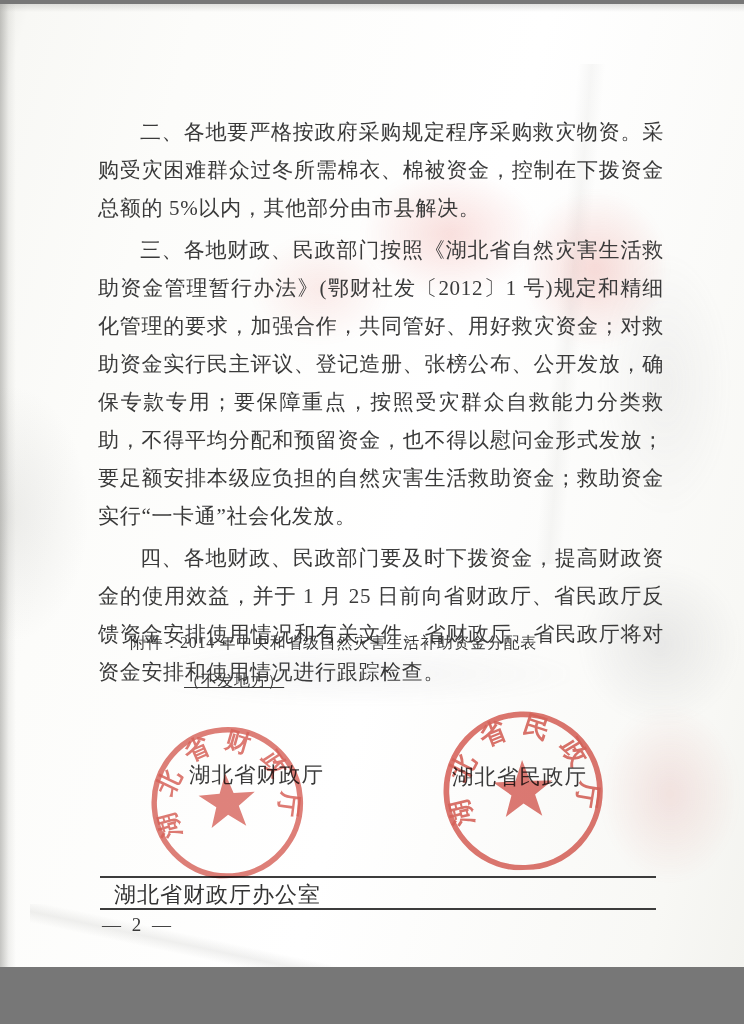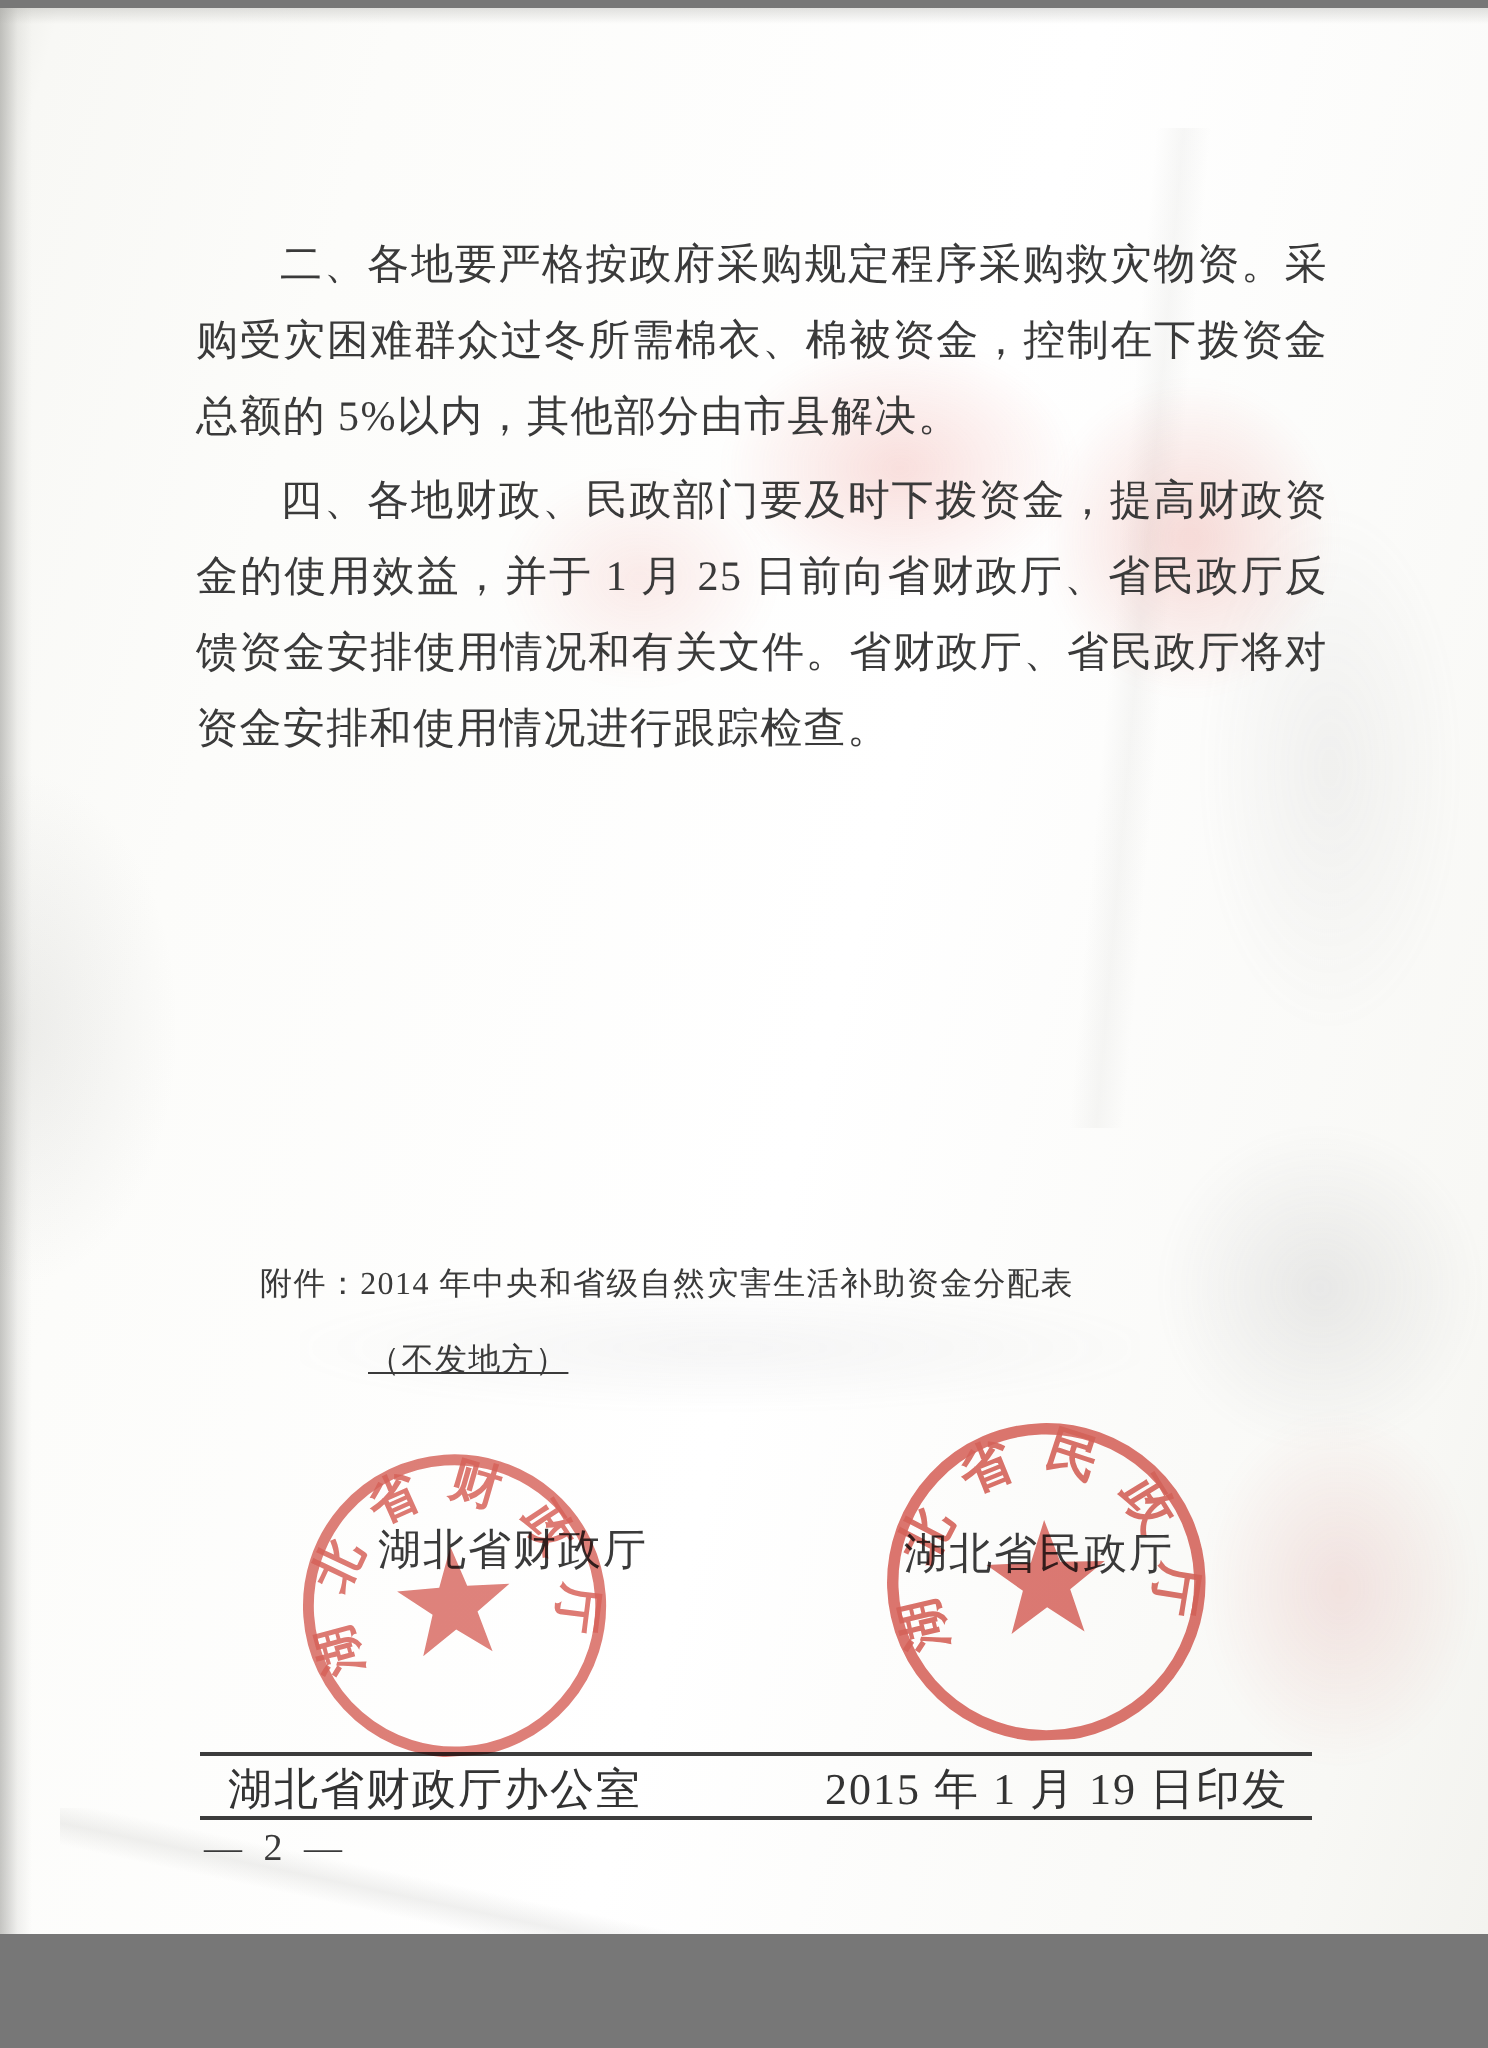--- a/index.html
+++ b/index.html
@@ -84,20 +84,21 @@
   <div class="ghost ghost-red1"></div>
   <div class="ghost ghost-red2"></div>
   <div class="ghost ghost-red3"></div>
   <div class="ghost ghost-red4"></div>
   <div class="ghost ghost-gray1"></div>
   <div class="ghost ghost-gray2"></div>
   <div class="ghost ghost-gray3"></div>
 
   <div class="main-text">
     <p>二、各地要严格按政府采购规定程序采购救灾物资。采购受灾困难群众过冬所需棉衣、棉被资金，控制在下拨资金总额的 5%以内，其他部分由市县解决。</p>
+    <p>三、各地财政、民政部门按照《湖北省自然灾害生活救助资金管理暂行办法》(鄂财社发〔2012〕1 号)规定和精细化管理的要求，加强合作，共同管好、用好救灾资金；对救助资金实行民主评议、登记造册、张榜公布、公开发放，确保专款专用；要保障重点，按照受灾群众自救能力分类救助，不得平均分配和预留资金，也不得以慰问金形式发放；要足额安排本级应负担的自然灾害生活救助资金；救助资金实行“一卡通”社会化发放。</p>
     <p>四、各地财政、民政部门要及时下拨资金，提高财政资金的使用效益，并于 1 月 25 日前向省财政厅、省民政厅反馈资金安排使用情况和有关文件。省财政厅、省民政厅将对资金安排和使用情况进行跟踪检查。</p>
   </div>
 
   <div class="attachment">
     <div class="att-line1">附件：2014 年中央和省级自然灾害生活补助资金分配表</div>
     <div class="att-line2">（不发地方）</div>
   </div>
 
   <div class="org-left">湖北省财政厅</div>
   <div class="org-right">湖北省民政厅</div>
@@ -120,20 +121,19 @@
     <circle cx="80" cy="84" r="74" fill="none" stroke="#d0473d" stroke-width="5.5" opacity="0.88"></circle>
     <polygon points="80,54 87.1,74.3 108.5,74.7 91.4,87.7 97.6,108.3 80,96 62.4,108.3 68.6,87.7 51.5,74.7 72.9,74.3" fill="#d0473d" opacity="0.85"></polygon>
     <text font-size="25" fill="#d0473d" opacity="0.9" letter-spacing="13" font-family="Liberation Serif, DejaVu Serif, serif" font-weight="bold">
       <textPath href="#arcR" startOffset="50%" text-anchor="middle">湖北省民政厅</textPath>
     </text>
   </svg>
 
   <div class="footer-line footer-line-top"></div>
   <div class="footer-row">
     <span>湖北省财政厅办公室</span>
-    <span>2015 年 1 月 19 日印发</span>
   </div>
   <div class="footer-line footer-line-bottom"></div>
   <div class="page-number">— 2 —</div>
 
   <div class="scan-strip-light"></div>
   <div class="scan-strip-dark"></div>
 </div>
 
 </body></html>

